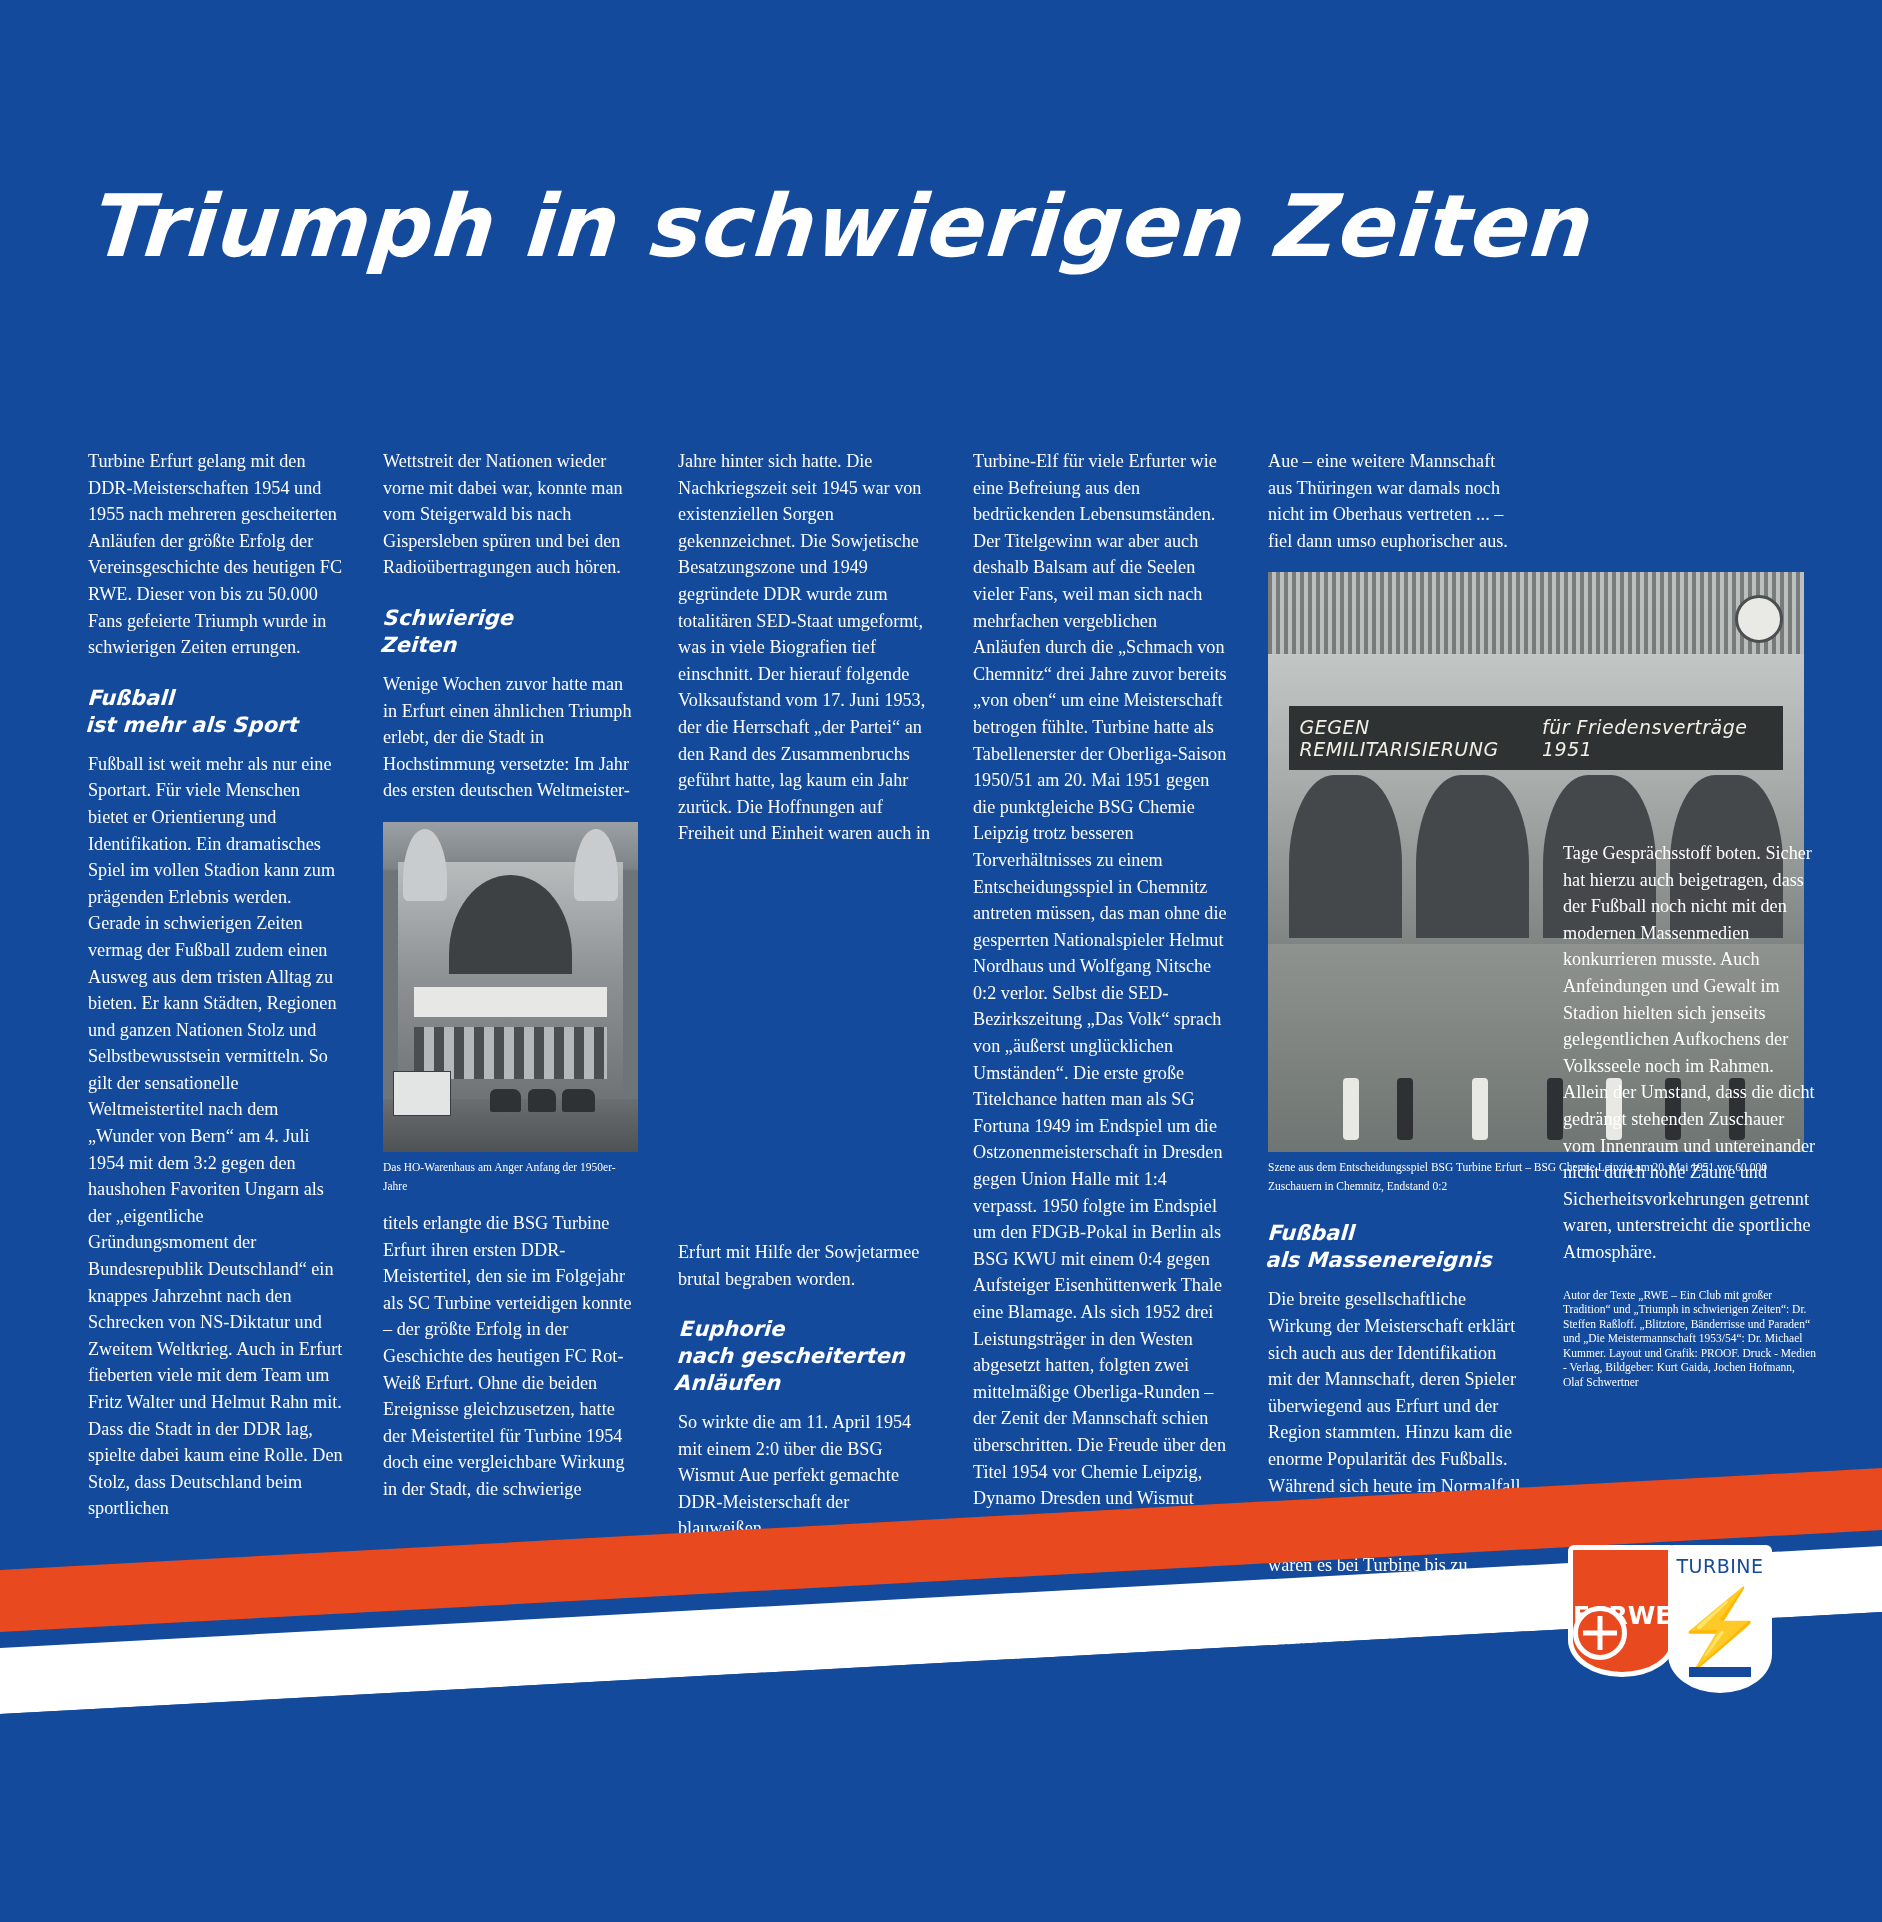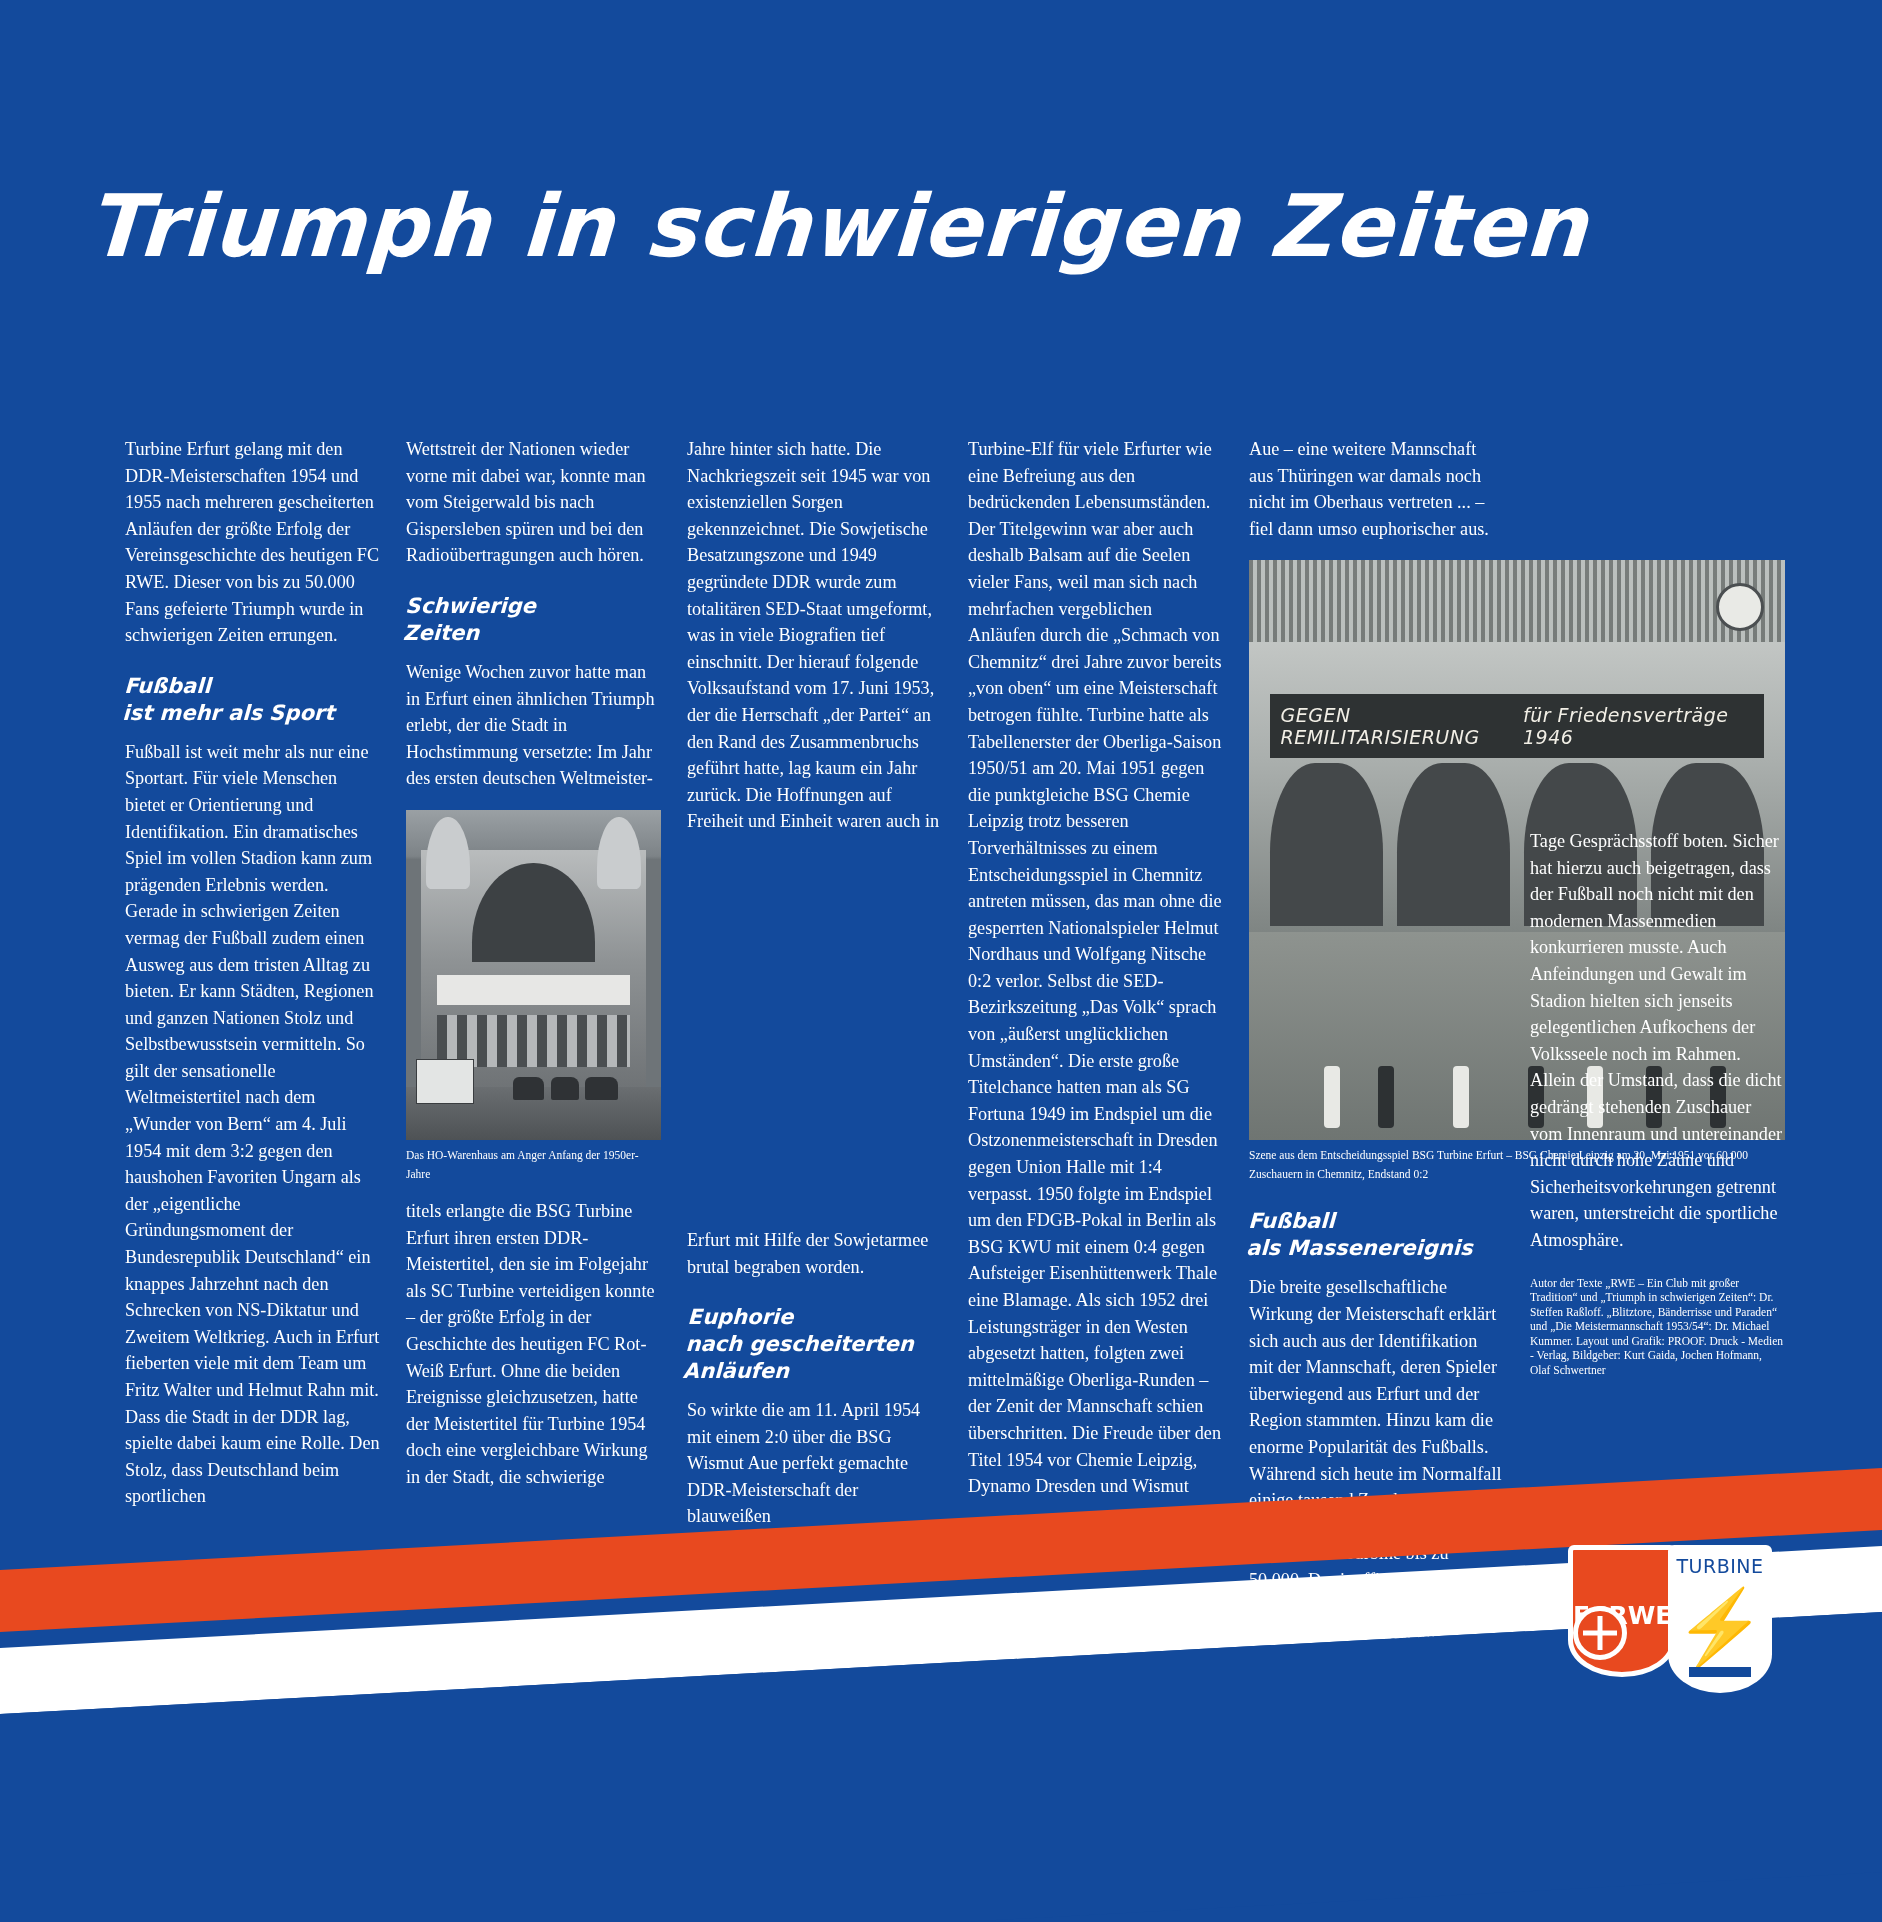--- a/index.html
+++ b/index.html
@@ -28,25 +28,24 @@
     letter-spacing: 1px;
     color: #ffffff;
     transform: skewX(-6deg);
     white-space: nowrap;
   }
 
   
   .columns {
     position: absolute;
     left: 88px;
-    top: 436px;
+    top: 448px;
     width: 1715px;
     display: flex;
-    gap: 26px;
-    margin-left: 37px;
+    gap: 40px;
   }
   .col {
     width: 255px;
     flex: 0 0 255px;
     position: relative;
   }
   .col p, .col div.txt {
     font-size: 18.2px;
     line-height: 26.6px;
     text-align: left;
@@ -404,21 +403,21 @@
   <div class="col">
     <div class="txt">Aue – eine weitere Mannschaft aus Thüringen war damals noch nicht im Oberhaus vertreten ... – fiel dann umso euphorischer aus.</div>
 
     <div class="photo photo-stadium" style="width:536px;">
       <div class="st-grandstand">
         <div class="st-crowdtop"></div>
         <div class="st-clock"></div>
       </div>
       <div class="st-banner">
         <span>GEGEN REMILITARISIERUNG</span>
-        <span>für Friedensverträge 1946</span>
+        <span>für Friedensverträge 1951</span>
       </div>
       <div class="st-arches">
         <div class="st-arch"></div>
         <div class="st-arch"></div>
         <div class="st-arch"></div>
         <div class="st-arch"></div>
       </div>
       <div class="st-pitch">
         <div class="st-player" style="left:14%"></div>
         <div class="st-player dark" style="left:24%"></div>

